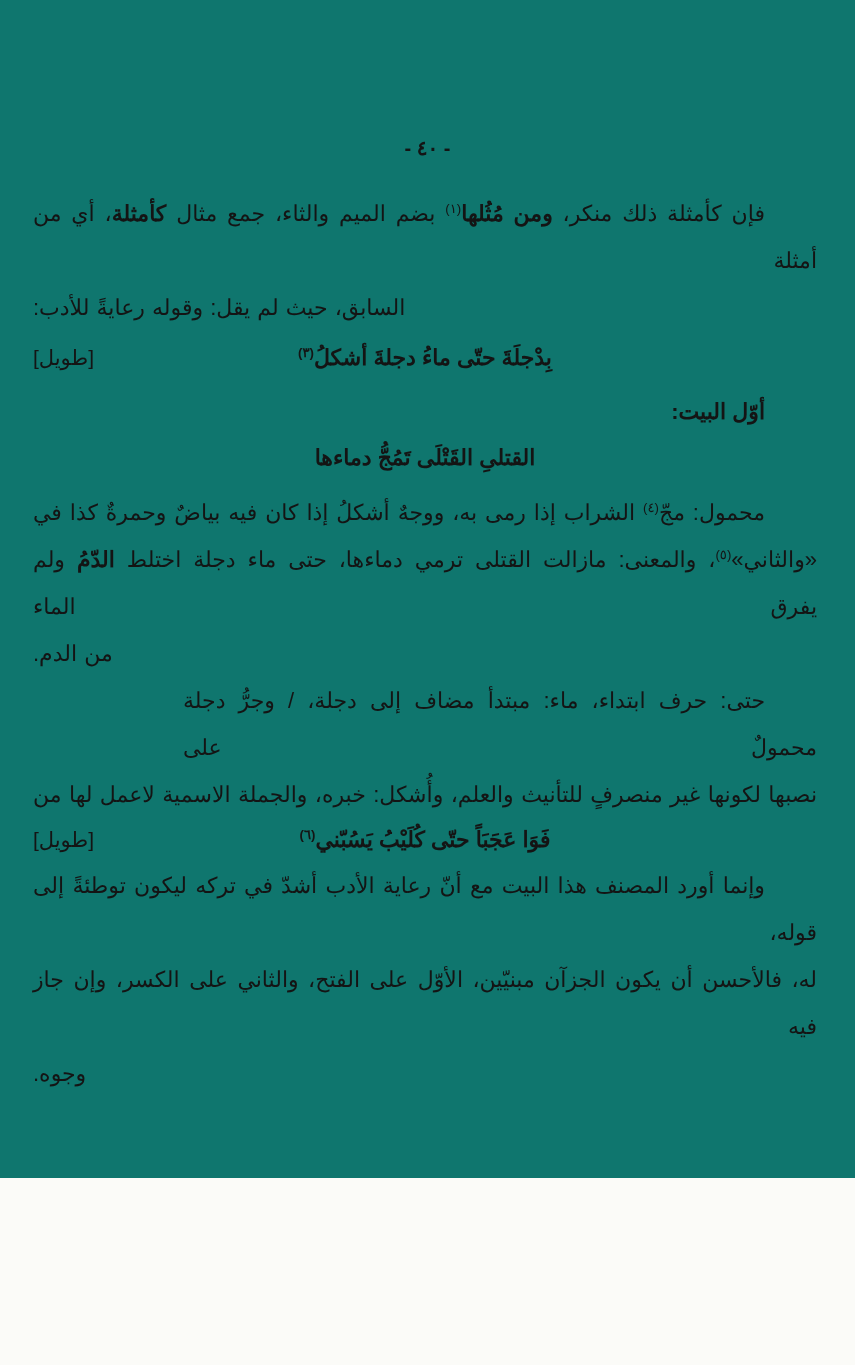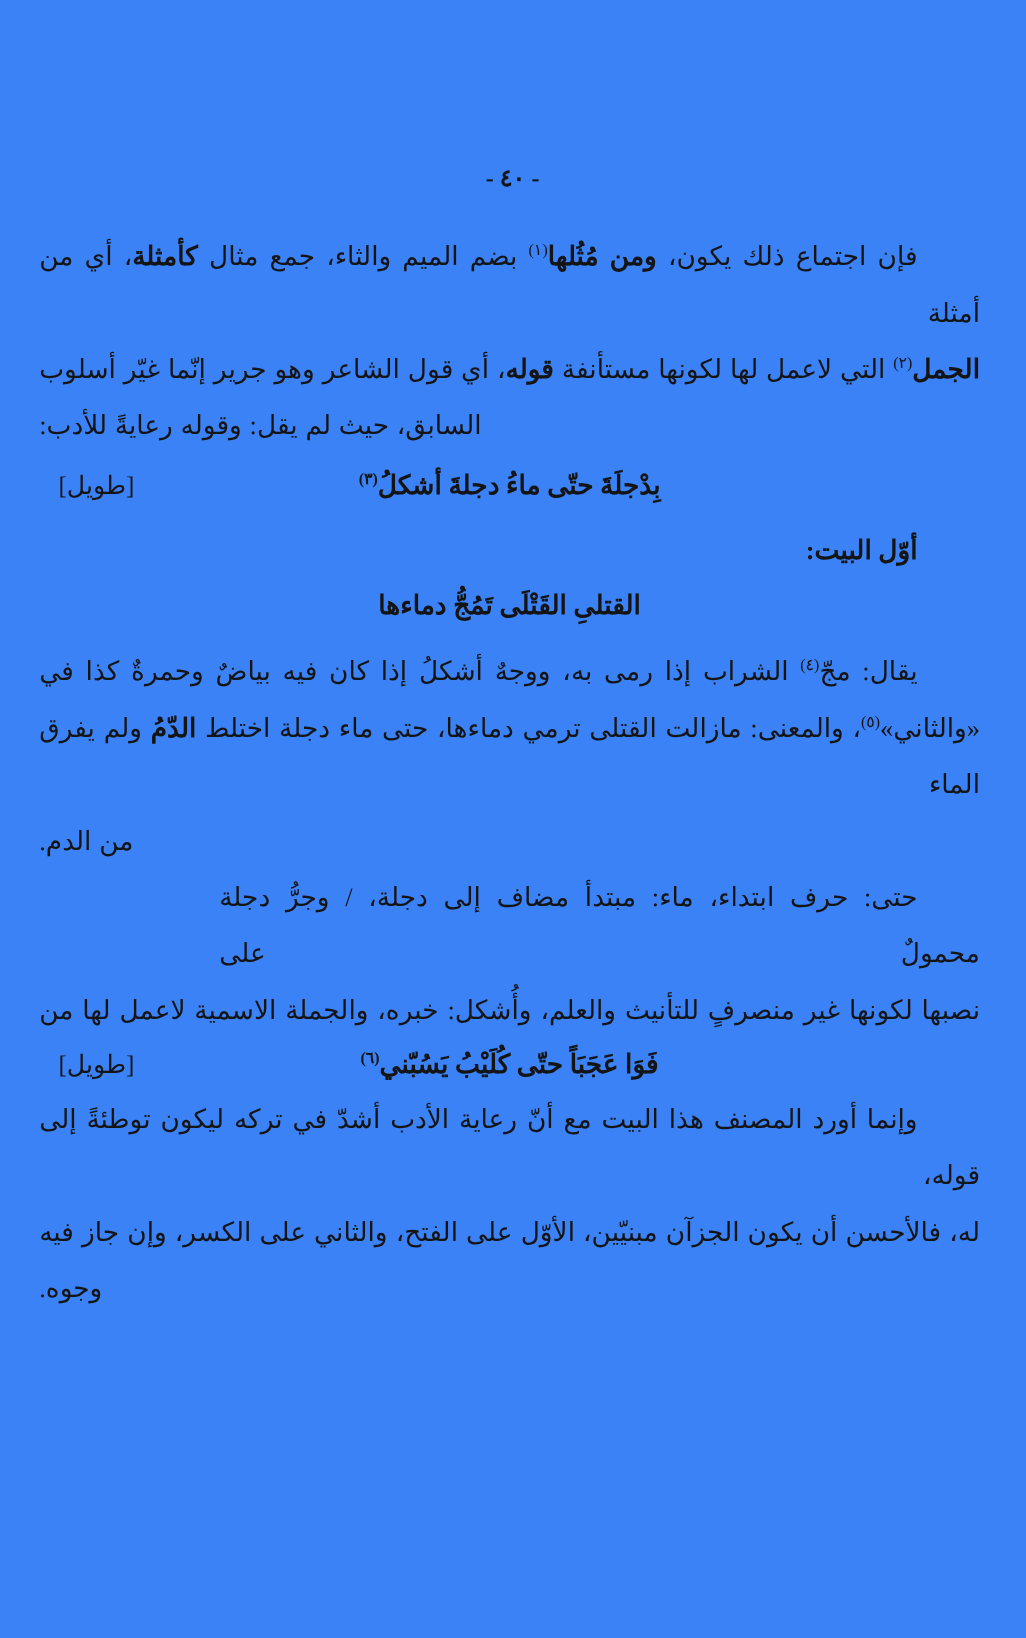--- a/index.html
+++ b/index.html
@@ -1,22 +1,22 @@
 <!DOCTYPE html>
 <html lang="ar" dir="rtl"><head>
 <meta charset="utf-8">
 <style>
   html,body { margin:0; padding:0; }
   body { background:#fbfbf8; }
   .page {
     position:relative;
-    width:855px; height:1365px;
-    background:#3b82f6;
+    width:855px; height:1178px;
+    background:#0f766e;
     color:#141414;
-    font-family:Liberation Serif, serif;
+    font-family:Liberation Sans, sans-serif;
     direction:rtl;
     overflow:hidden;
   }
   .pagenum {
     position:absolute; top:136px; left:0; right:0;
     text-align:center;
     font-size:20px; font-weight:bold; letter-spacing:3px;
   }
   .content {
     position:absolute; top:190px; right:38px; left:33px;
@@ -28,21 +28,21 @@
   }
   .bline.last { text-align-last:auto; text-align:left; }
   .bline.indent { text-indent:52px; }
   .bline.haspad { position:relative; padding-left:150px; }
   .verse {
     position:relative;
     font-size:22px; line-height:44px;
     text-align:center; font-weight:bold;
   }
   .verse .meter, .folio {
-    position:absolute; left:16px; top:0;
+    position:absolute; left:0; top:0;
     font-weight:normal; font-size:21px;
   }
   .folio { left:-136px; direction:ltr; unicode-bidi:isolate; }
   .subhead {
     font-size:22px; line-height:44px; font-weight:bold;
     text-indent:52px; margin-top:10px;
   }
   .v1 { margin-top:5px; }
   .v2 { margin-top:2px; }
   .p2 { margin-top:9px; }
@@ -52,38 +52,37 @@
 </head>
 <body>
 
 <div class="page">
 
   <div class="pagenum">- ٤٠ -</div>
 
   <div class="content">
 
     <div>
-      <div class="bline indent"><span>فإن اجتماع ذلك يكون، </span><span class="b">ومن مُثُلها</span><sup>(١)</sup><span> بضم الميم والثاء، جمع مثال </span><span class="b">كأمثلة</span><span>، أي من أمثلة</span></div>
-      <div class="bline"><span class="b">الجمل</span><sup>(٢)</sup><span> التي لاعمل لها لكونها مستأنفة </span><span class="b">قوله</span><span>، أي قول الشاعر وهو جرير إنّما غيّر أسلوب</span></div>
+      <div class="bline indent"><span>فإن كأمثلة ذلك منكر، </span><span class="b">ومن مُثُلها</span><sup>(١)</sup><span> بضم الميم والثاء، جمع مثال </span><span class="b">كأمثلة</span><span>، أي من أمثلة</span></div>
       <div class="bline last"><span>السابق، حيث لم يقل: وقوله رعايةً للأدب:</span></div>
     </div>
 
     <div class="verse v1">
       <span><span class="b">بِدْجلَةَ حتّى ماءُ دجلةَ أشكلُ</span><sup>(٣)</sup></span>
       <span class="meter">[طويل]</span>
     </div>
 
     <div class="subhead">أوّل البيت:</div>
 
     <div class="verse v2">
       <span><span class="b">القتلىِ القَتْلَى تَمُجُّ دماءها</span></span>
     </div>
 
     <div class="p2">
-      <div class="bline indent"><span>يقال: مجّ</span><sup>(٤)</sup><span> الشراب إذا رمى به، ووجهٌ أشكلُ إذا كان فيه بياضٌ وحمرةٌ كذا في</span></div>
+      <div class="bline indent"><span>محمول: مجّ</span><sup>(٤)</sup><span> الشراب إذا رمى به، ووجهٌ أشكلُ إذا كان فيه بياضٌ وحمرةٌ كذا في</span></div>
       <div class="bline"><span>«والثاني»</span><sup>(٥)</sup><span>، والمعنى: مازالت القتلى ترمي دماءها، حتى ماء دجلة اختلط </span><span class="b">الدّمُ</span><span> ولم يفرق الماء</span></div>
       <div class="bline last"><span>من الدم.</span></div>
     </div>
 
     <div>
       <div class="bline indent haspad">
         <span><span>حتى: حرف ابتداء، ماء: مبتدأ مضاف إلى دجلة، / وجرُّ دجلة محمولٌ على</span></span>
         <span class="folio">[أ/٢٠]</span>
       </div>
       <div class="bline"><span>نصبها لكونها غير منصرفٍ للتأنيث والعلم، وأُشكل: خبره، والجملة الاسمية لاعمل لها من</span></div>

